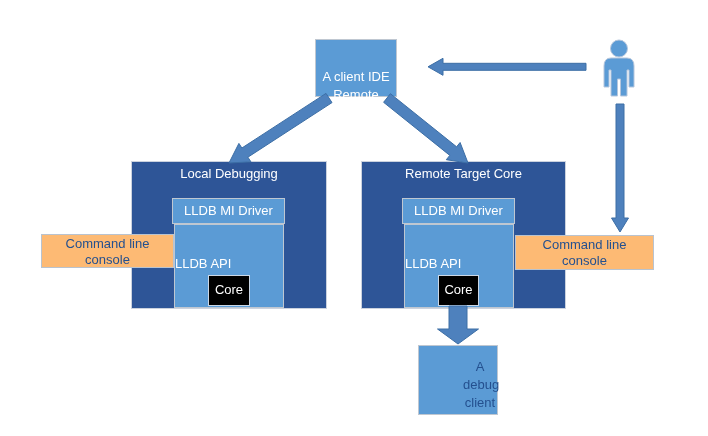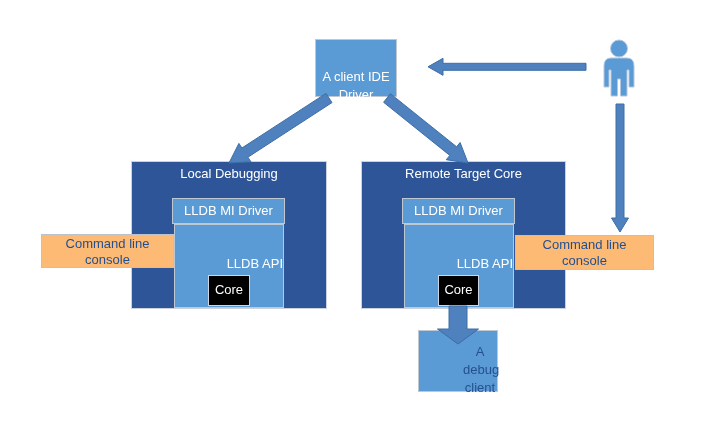--- a/index.html
+++ b/index.html
@@ -16,21 +16,21 @@
   .bluebox .line{display:block;line-height:18px;}
   
   .panel{
     background:#2E5597;border:1px solid #CBD2DE;z-index:1;
   }
   .panel-title{
     position:absolute;left:0;right:8px;top:5px;text-align:center;
     color:#ffffff;font-size:13px;z-index:2;
   }
   .inner{z-index:2;}
-  .inner-label{position:absolute;left:0;right:0;text-align:right;color:#fff;font-size:13px;}
+  .inner-label{position:absolute;left:0;right:0;text-align:left;color:#fff;font-size:13px;}
   .corebox{
     background:#000000;border:1px solid #CBD7E6;color:#fff;
     font-size:13px;text-align:center;line-height:28px;z-index:3;
   }
   .console{
     background:#fdba74;border:1px solid #B9C3CF;color:#24508F;
     font-size:13px;text-align:center;z-index:3;padding-top:1px;
   }
   .console .line{display:block;line-height:16px;}
   .navy{color:#24508F;}
@@ -38,21 +38,21 @@
   .arrow{fill:#4E81BD;stroke:#3C6EA5;stroke-width:1;}
   .person{fill:#5B9BD5;stroke:#B5C6DD;stroke-width:1;}
 </style>
 </head>
 <body>
 
 <div id="canvas">
 
   <div class="abs bluebox" style="left:315px;top:39px;width:82px;height:58px;padding-top:28px;">
     <span class="line">A client IDE</span>
-    <span class="line">Driver</span>
+    <span class="line">Remote</span>
   </div>
 
   <div class="abs panel" style="left:131px;top:161px;width:196px;height:148px;"></div>
   <div class="abs panel-title" style="left:131px;top:166px;width:196px;">Local Debugging</div>
   <div class="abs bluebox inner" style="left:172px;top:198px;width:113px;height:26px;line-height:24px;">LLDB MI Driver</div>
   <div class="abs bluebox inner" style="left:174px;top:224px;width:110px;height:84px;">
     <span class="inner-label" style="top:31px;">LLDB API</span>
   </div>
   <div class="abs corebox" style="left:208px;top:275px;width:42px;height:31px;">Core</div>
 
@@ -66,21 +66,21 @@
 
   <div class="abs console" style="left:41px;top:234px;width:133px;height:34px;">
     <span class="line">Command line</span>
     <span class="line">console</span>
   </div>
   <div class="abs console" style="left:515px;top:235px;width:139px;height:35px;">
     <span class="line">Command line</span>
     <span class="line">console</span>
   </div>
 
-  <div class="abs bluebox navy" style="left:418px;top:330px;width:80px;height:62px;padding-top:12px;color:#24508F;padding-left:44px;">
+  <div class="abs bluebox navy" style="left:418px;top:345px;width:80px;height:70px;padding-top:12px;color:#24508F;padding-left:44px;">
     <span class="line">A debug</span>
     <span class="line">client</span>
   </div>
 
   <svg id="arrow-layer" width="708" height="436" viewBox="0 0 708 436">
 
     <polygon class="arrow" points="586,63.3 443,63.3 443,58.3 428,66.8 443,75.3 443,70.3 586,70.3"></polygon>
 
     <polygon class="arrow" points="326,93.4 241.9,148 238.9,143.4 229,163 250.9,161.8 247.9,157.2 332,102.6"></polygon>
 

